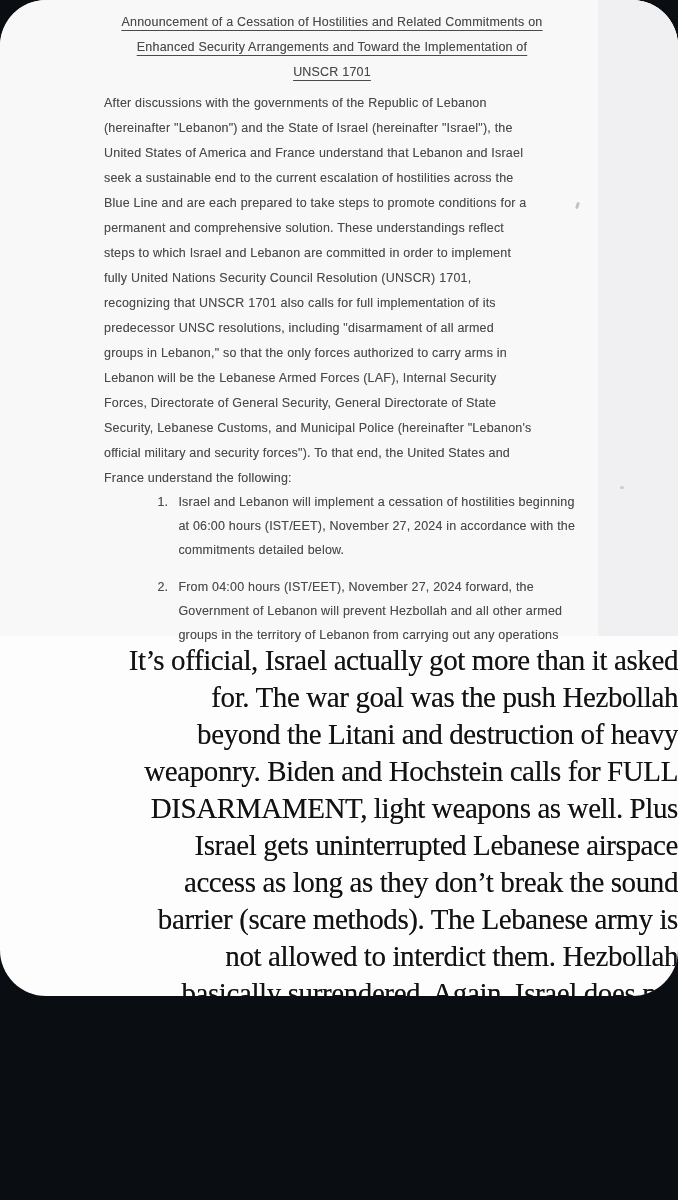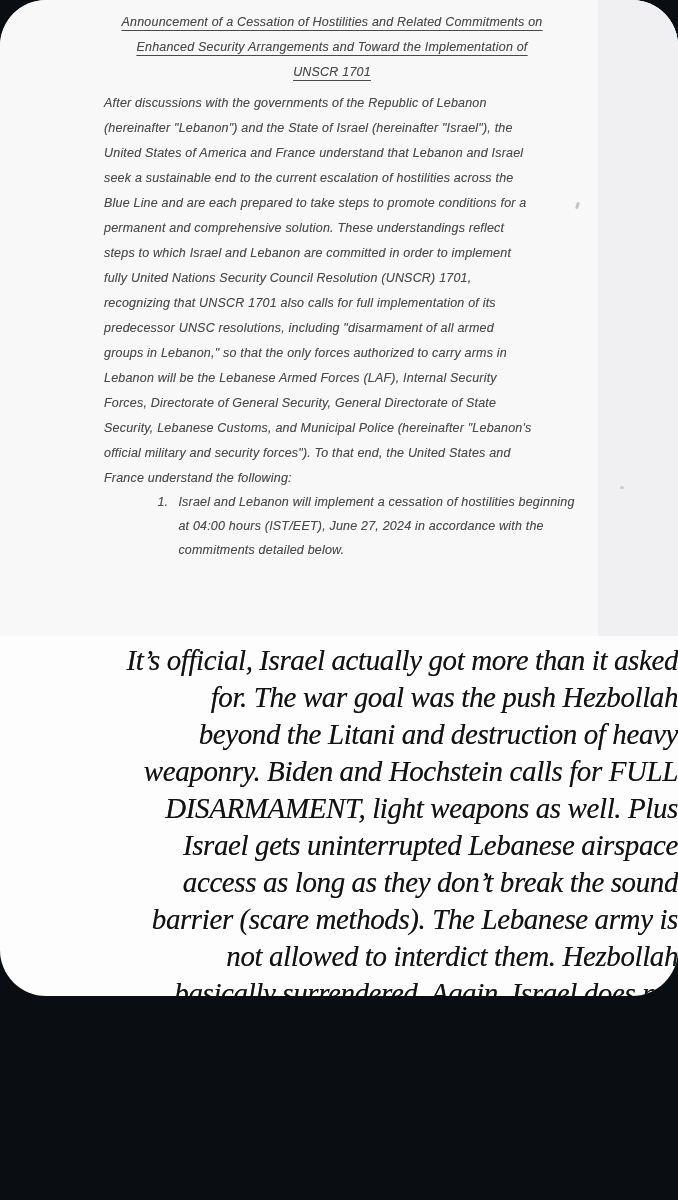--- a/index.html
+++ b/index.html
@@ -15,21 +15,20 @@
   html, body {
     background: var(--page_bg);
     font-family: "Liberation Sans", sans-serif;
   }
   .stage {
     width: 678px;
     height: 996px;
     background: var(--page_bg);
     position: relative;
     overflow: hidden;
-    font-style: italic;
   }
   .card {
     position: absolute;
     inset: 0;
     background: var(--card_bg);
     border-radius: 46px;
     overflow: hidden;
   }
   
   .doc {
@@ -136,24 +135,29 @@
 predecessor UNSC resolutions, including "disarmament of all armed
 groups in Lebanon," so that the only forces authorized to carry arms in
 Lebanon will be the Lebanese Armed Forces (LAF), Internal Security
 Forces, Directorate of General Security, General Directorate of State
 Security, Lebanese Customs, and Municipal Police (hereinafter "Lebanon's
 official military and security forces"). To that end, the United States and
 France understand the following:</div>
 
       <div class="doc-text doc-item doc-item-1">
         <span class="doc-item-num">1.</span><span class="doc-item-text">Israel and Lebanon will implement a cessation of hostilities beginning
-at 04:00 hours (IST/EET), June 27, 2024 in accordance with the
+at 06:00 hours (IST/EET), November 27, 2024 in accordance with the
 commitments detailed below.</span>
       </div>
 
+      <div class="doc-text doc-item doc-item-2">
+        <span class="doc-item-num">2.</span><span class="doc-item-text">From 04:00 hours (IST/EET), November 27, 2024 forward, the
+Government of Lebanon will prevent Hezbollah and all other armed
+groups in the territory of Lebanon from carrying out any operations</span>
+      </div>
 
       <div class="speck speck1"></div>
       <div class="speck speck2"></div>
     </div>
 
     <div class="commentary">It’s official, Israel actually got more than it asked
 for. The war goal was the push Hezbollah
 beyond the Litani and destruction of heavy
 weaponry. Biden and Hochstein calls for FULL
 DISARMAMENT, light weapons as well. Plus

